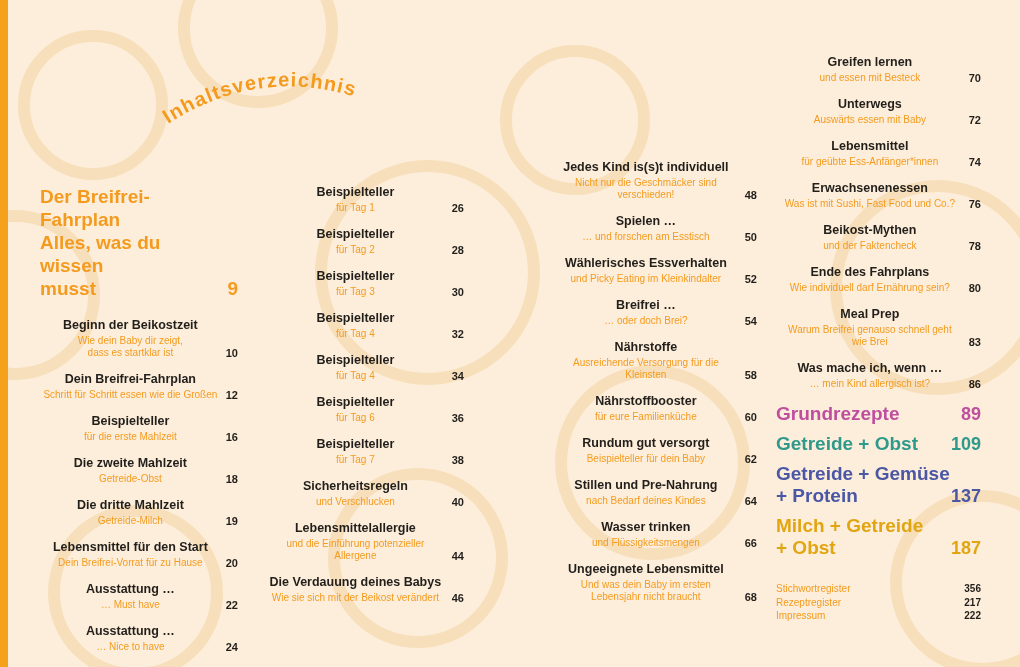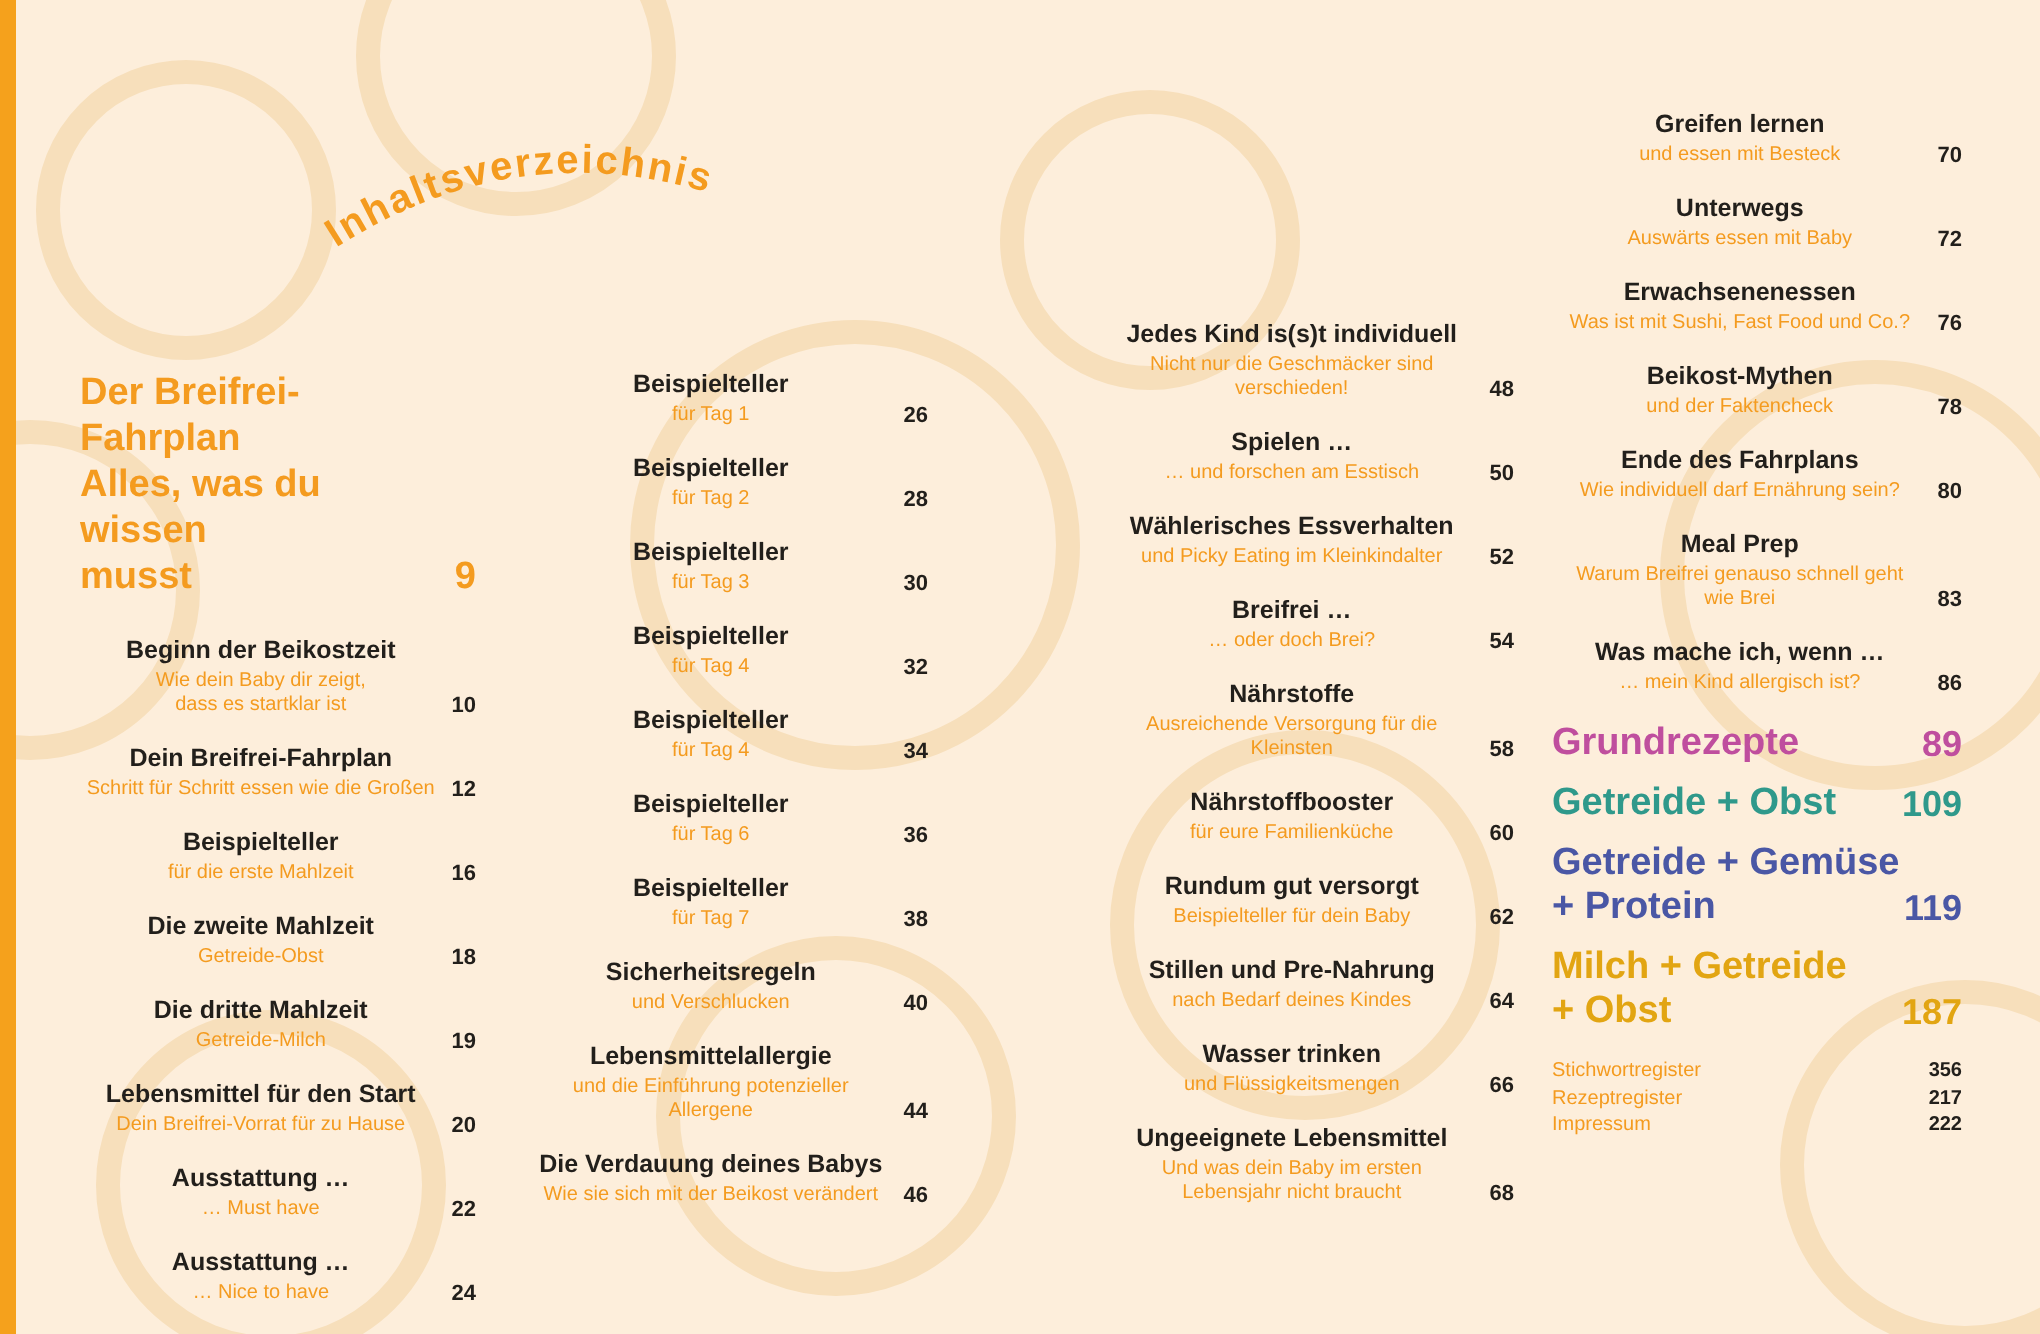--- a/index.html
+++ b/index.html
@@ -44,21 +44,21 @@
 
   .sections{margin-top:10px;}
   .section{display:flex;align-items:flex-end;margin-bottom:8px;}
   .section-title{flex:1 1 auto;font-size:19px;font-weight:bold;line-height:22px;white-space:pre-line;padding-right:1px;}
   .section-page{font-size:18px;font-weight:bold;line-height:22px;}
   .c-magenta{color:#bf4e9e}
   .c-teal{color:#2f998b}
   .c-blue{color:#4a57a5}
   .c-mustard{color:#e2a512}
 
-  .registers{margin-top:13px;}
+  .registers{margin-top:24px;}
   .register{display:flex;align-items:baseline;margin-bottom:1px;}
   .register-title{flex:1 1 auto;font-size:10px;line-height:12.5px;color:#f49b1f;}
   .register-page{font-size:10px;font-weight:bold;line-height:12.5px;color:#221f1b;}
 </style>
 </head>
 <body>
 
 <div class="page">
   <div class="spine"></div>
 
@@ -307,20 +307,27 @@
     </div>
     <div class="entry">
       <div class="entry-text">
         <div class="entry-title">Unterwegs</div>
         <div class="entry-subtitle">Auswärts essen mit Baby</div>
       </div>
       <div class="entry-page">72</div>
     </div>
     <div class="entry">
       <div class="entry-text">
+        <div class="entry-title">Lebensmittel</div>
+        <div class="entry-subtitle">für geübte Ess-Anfänger*innen</div>
+      </div>
+      <div class="entry-page">74</div>
+    </div>
+    <div class="entry">
+      <div class="entry-text">
         <div class="entry-title">Erwachsenenessen</div>
         <div class="entry-subtitle">Was ist mit Sushi, Fast Food und Co.?</div>
       </div>
       <div class="entry-page">76</div>
     </div>
     <div class="entry">
       <div class="entry-text">
         <div class="entry-title">Beikost-Mythen</div>
         <div class="entry-subtitle">und der Faktencheck</div>
       </div>
@@ -354,21 +361,21 @@
         <div class="section-title">Grundrezepte</div>
         <div class="section-page">89</div>
       </div>
       <div class="section c-teal">
         <div class="section-title">Getreide + Obst</div>
         <div class="section-page">109</div>
       </div>
       <div class="section c-blue">
         <div class="section-title">Getreide + Gemüse
 + Protein</div>
-        <div class="section-page">119</div>
+        <div class="section-page">137</div>
       </div>
       <div class="section c-mustard">
         <div class="section-title">Milch + Getreide
 + Obst</div>
         <div class="section-page">187</div>
       </div>
     </div>
 
     <div class="registers">
       <div class="register">

